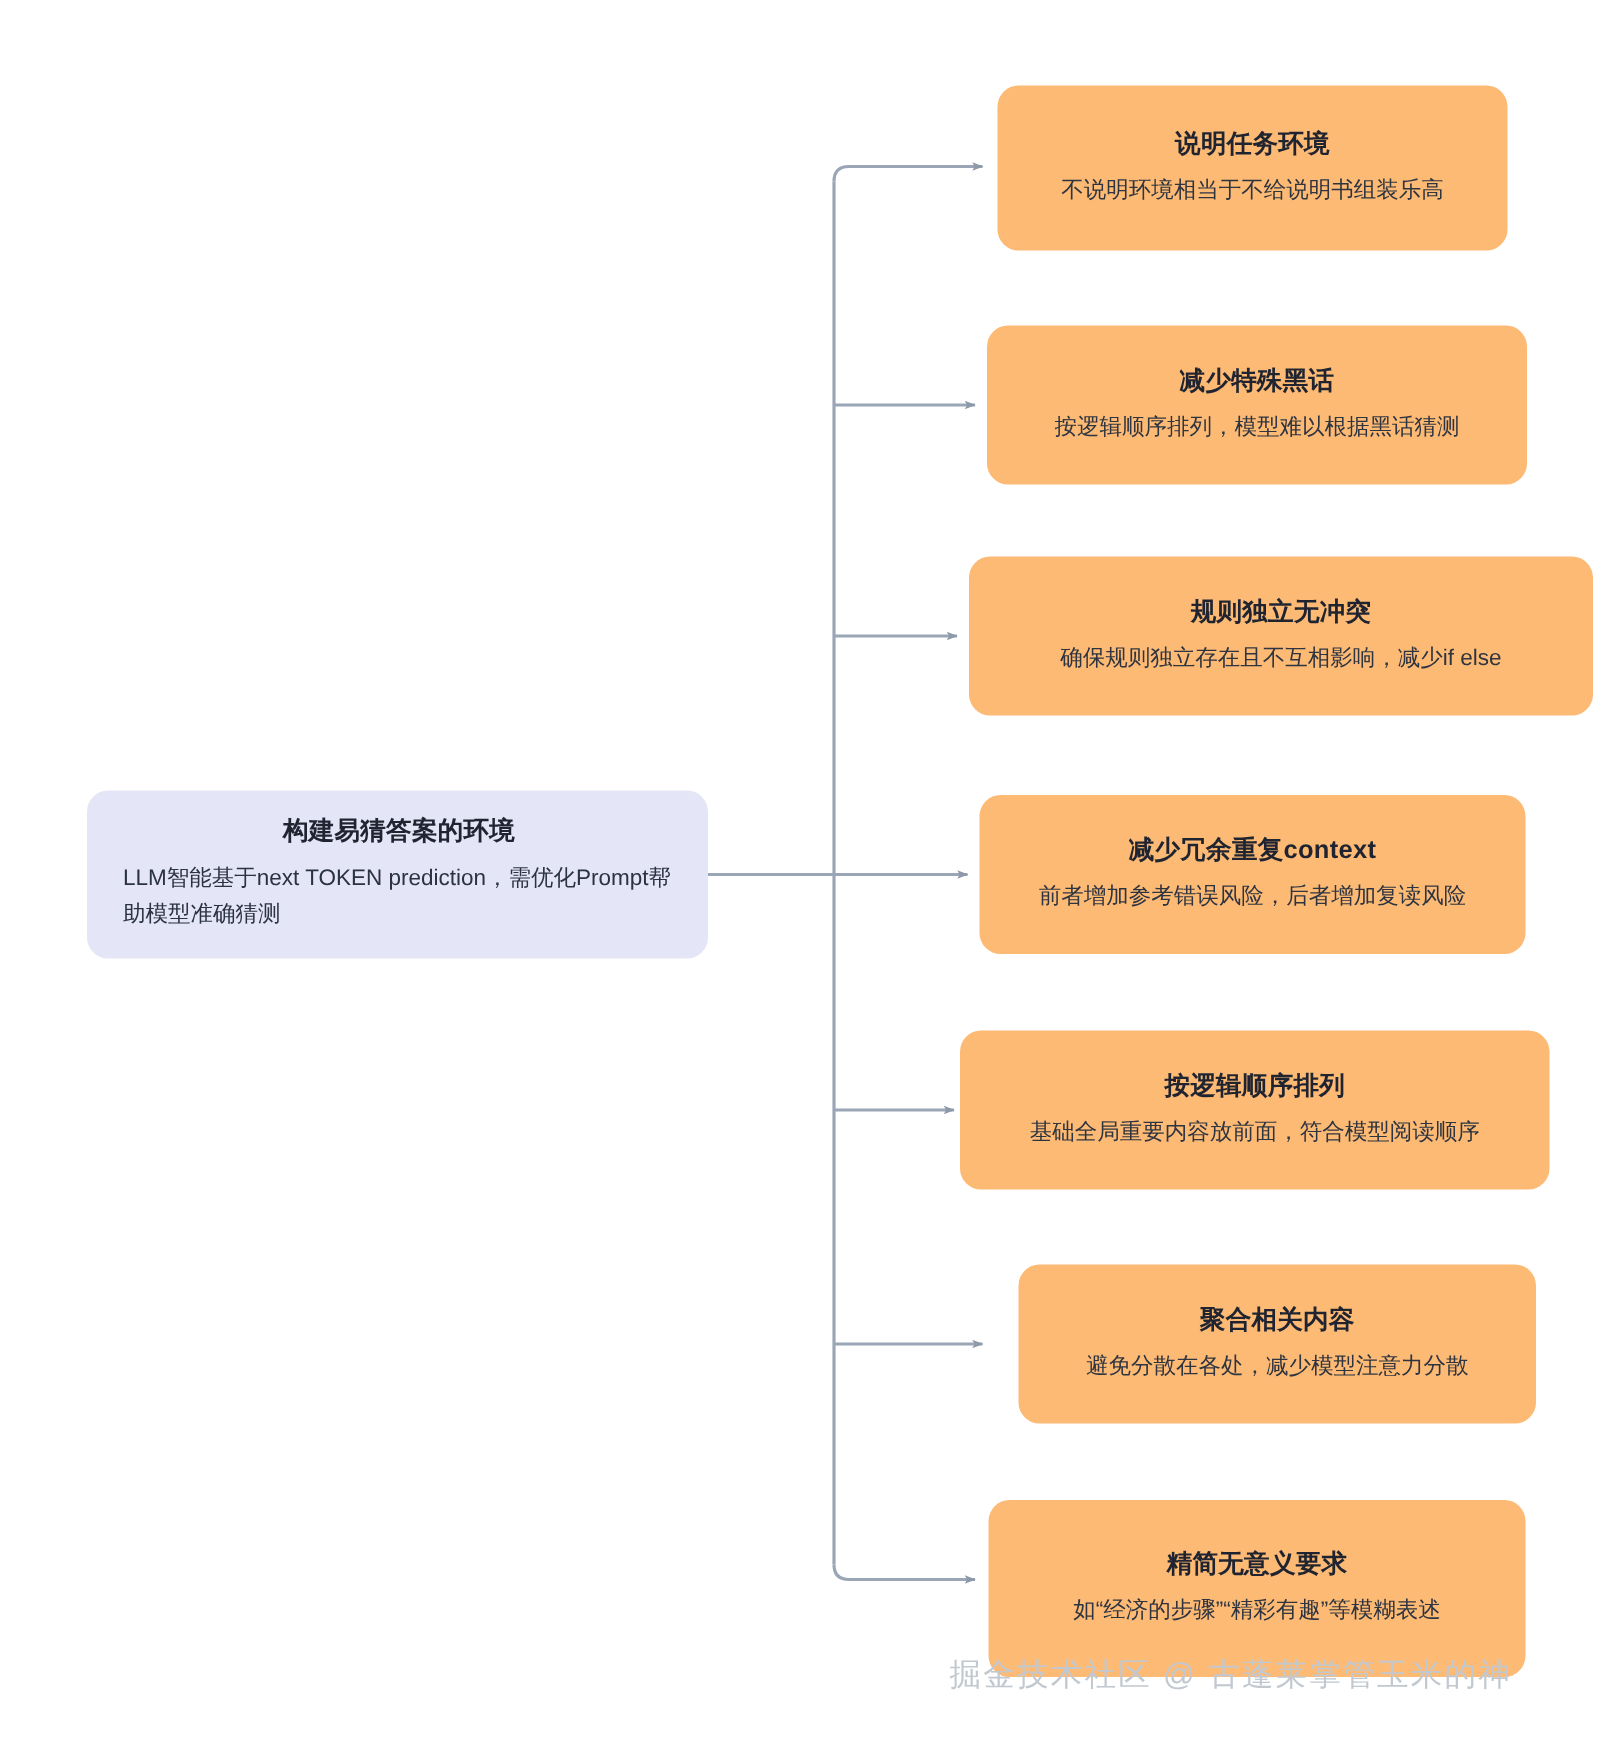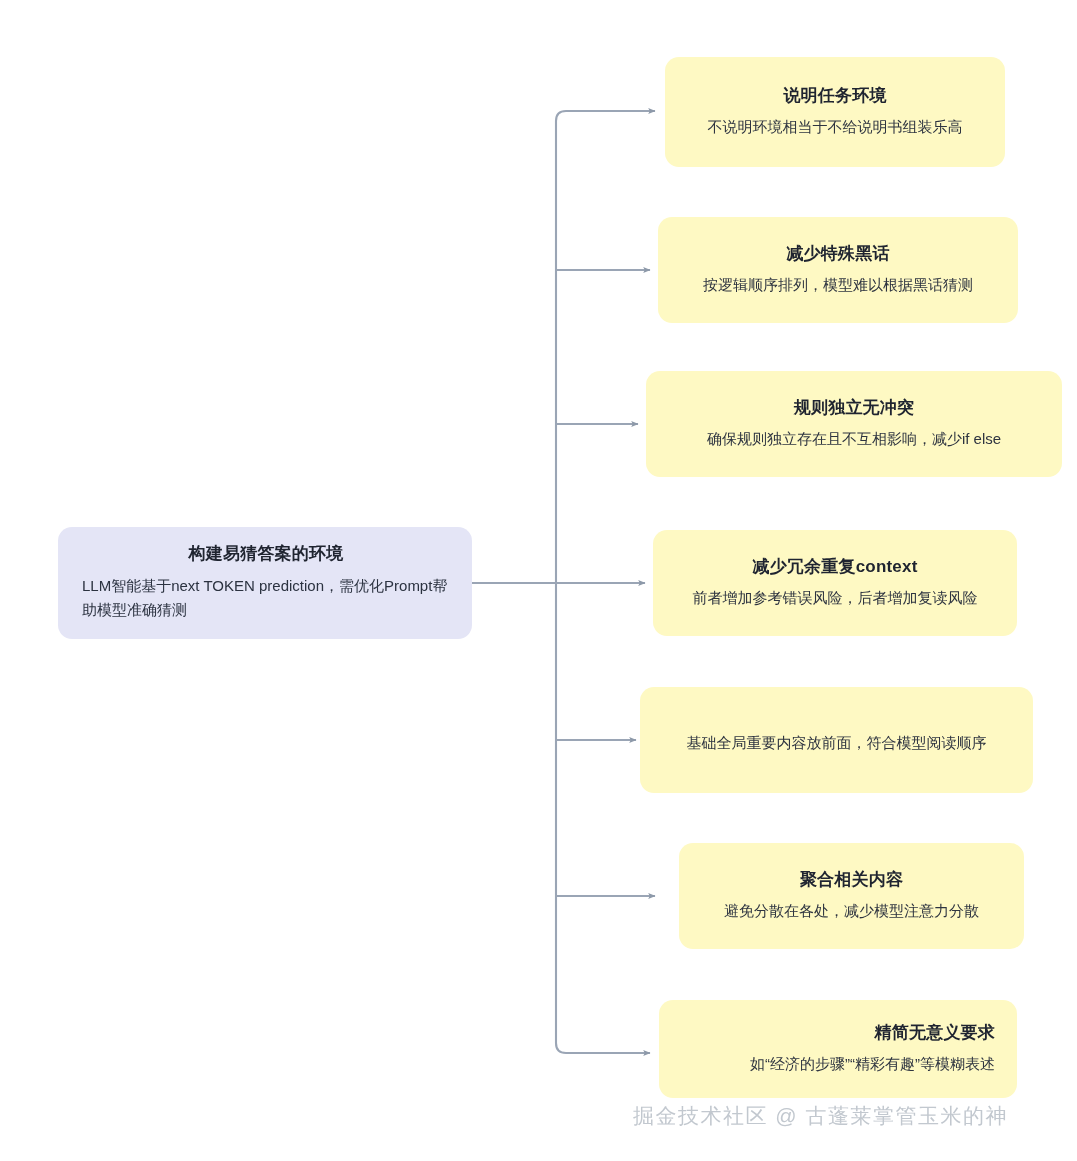--- a/index.html
+++ b/index.html
@@ -58,21 +58,21 @@
   .node.root .node-title {
     text-align: center;
   }
   .node.root .node-desc {
     text-align: left;
     color: #2b3240;
     line-height: 1.6;
   }
 
   .node.child {
-    background: #fef9c3;
+    background: #fdba74;
   }
 
   .watermark {
     position: absolute;
     font-size: 21px;
     color: #c2c8cf;
     letter-spacing: 1.5px;
     white-space: nowrap;
     font-family: Liberation Sans, sans-serif;
   }
@@ -123,28 +123,29 @@
     <div class="node-title">规则独立无冲突</div>
     <div class="node-desc">确保规则独立存在且不互相影响，减少if else</div>
   </div>
 
   <div class="node child" style="left:653px; top:530px; width:364px; height:106px;">
     <div class="node-title">减少冗余重复context</div>
     <div class="node-desc">前者增加参考错误风险，后者增加复读风险</div>
   </div>
 
   <div class="node child" style="left:640px; top:687px; width:393px; height:106px;">
+    <div class="node-title">按逻辑顺序排列</div>
     <div class="node-desc">基础全局重要内容放前面，符合模型阅读顺序</div>
   </div>
 
   <div class="node child" style="left:663px; top:843px; width:345px; height:106px;margin-left:16px;">
     <div class="node-title">聚合相关内容</div>
     <div class="node-desc">避免分散在各处，减少模型注意力分散</div>
   </div>
 
-  <div class="node child" style="left:659px; top:1000px; width:358px; height:98px;align-items:flex-end;">
+  <div class="node child" style="left:659px; top:1000px; width:358px; height:118px;">
     <div class="node-title">精简无意义要求</div>
     <div class="node-desc">如“经济的步骤”“精彩有趣”等模糊表述</div>
   </div>
 
   <div class="watermark" style="left:633px; top:1102px;">掘金技术社区 @ 古蓬莱掌管玉米的神</div>
 
 </div>
 
 </body></html>

